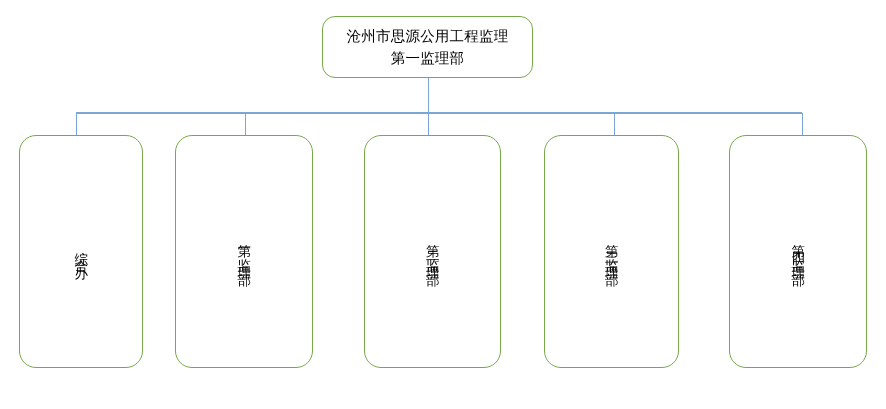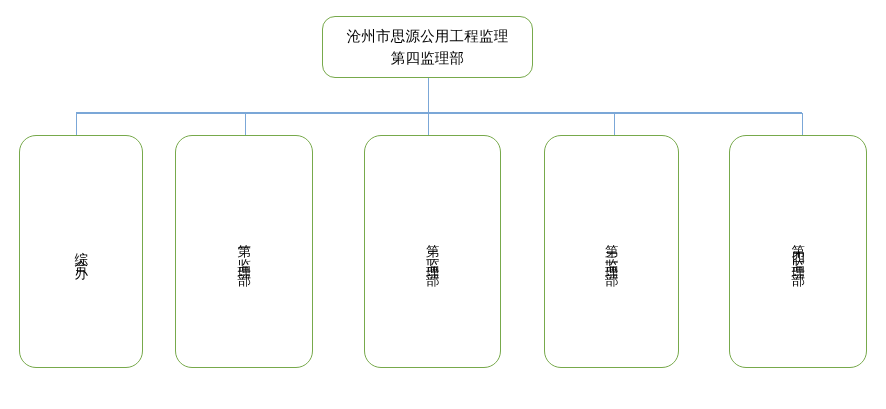--- a/index.html
+++ b/index.html
@@ -86,21 +86,21 @@
       <line x1="76.5" y1="113" x2="76.5" y2="136"></line>
       <line x1="245.5" y1="113" x2="245.5" y2="136"></line>
       <line x1="428.5" y1="113" x2="428.5" y2="136"></line>
       <line x1="614.5" y1="113" x2="614.5" y2="136"></line>
       <line x1="802.5" y1="113" x2="802.5" y2="136"></line>
     </g>
   </svg>
 
   <div class="node root">
     <div class="root-label">沧州市思源公用工程监理
-第四监理部</div>
+第一监理部</div>
   </div>
 
   <div class="node dept" style="left:19px;width:124px;">
     <div class="dept-inner">
       <div class="dept-label">综合办</div>
     </div>
   </div>
 
   <div class="node dept" style="left:175px;width:138px;">
     <div class="dept-inner">

